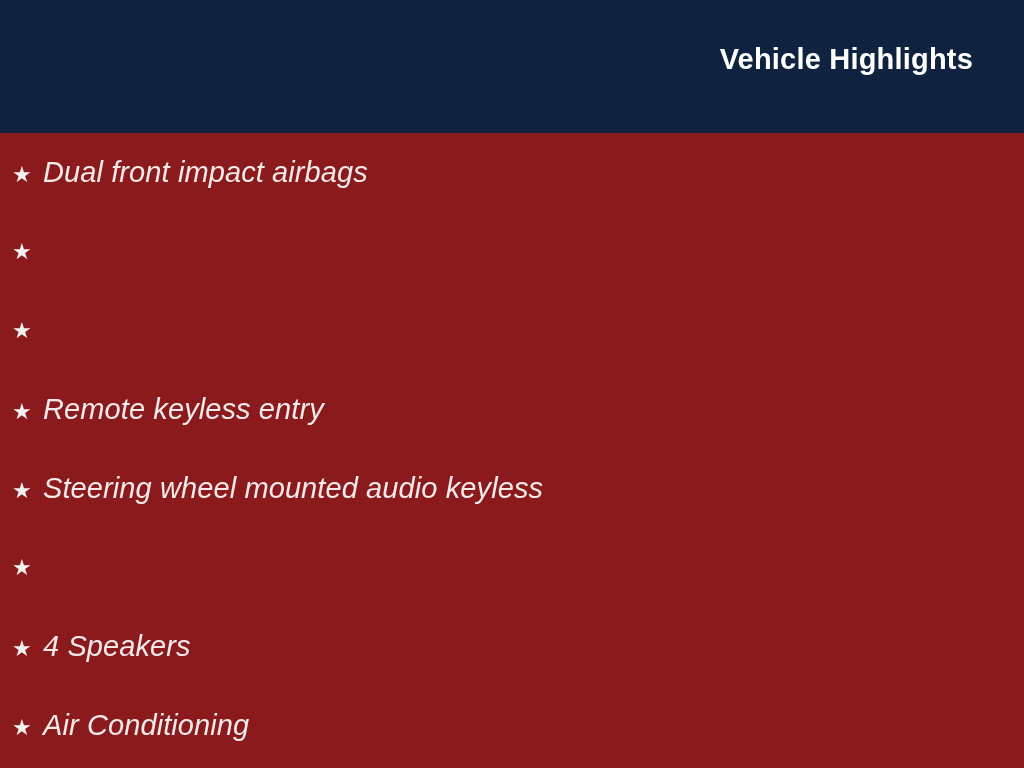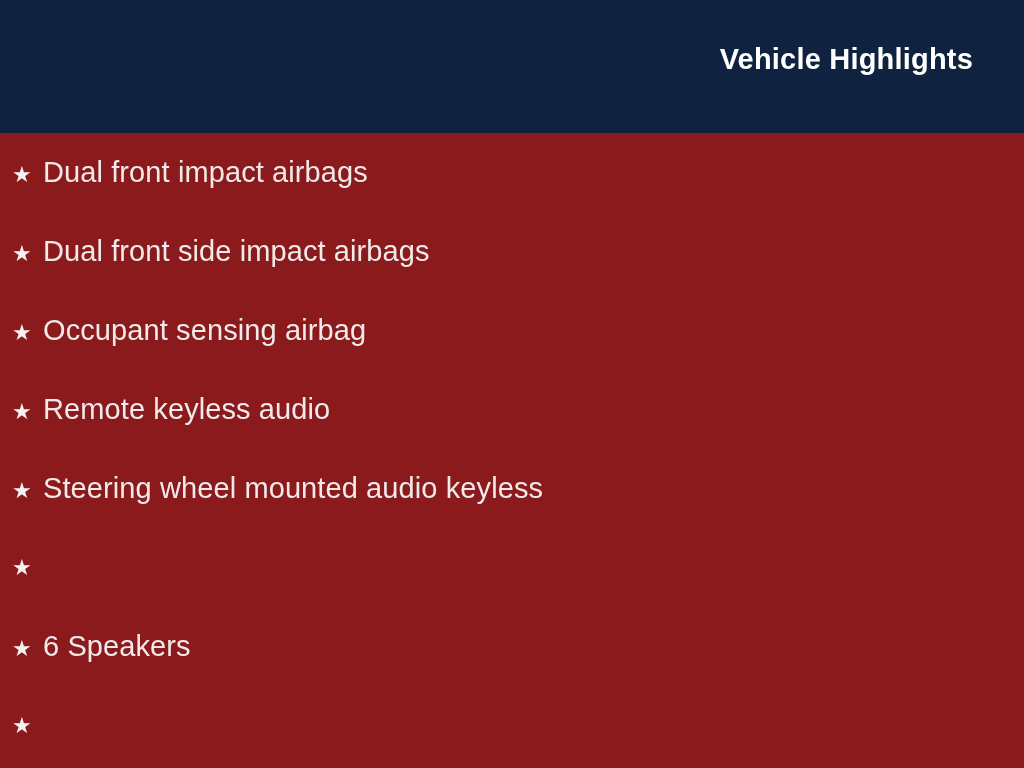--- a/index.html
+++ b/index.html
@@ -70,20 +70,21 @@
     text-align: left;
   }
   .highlight-label {
     color: #f2eaea;
     font-family: "Liberation Sans", sans-serif;
     font-size: 29px;
     font-weight: normal;
     line-height: 37px;
     letter-spacing: 0.1px;
     white-space: nowrap;
+    font-style: italic;
   }
 </style>
 </head>
 <body>
 
 <div id="slide">
 
   <div id="header">
     <div id="header-title">Vehicle Highlights</div>
   </div>
@@ -91,47 +92,46 @@
   <div id="body">
     <ul id="highlights-list">
 
       <li class="highlight-item">
         <span class="bullet-star">★</span>
         <span class="highlight-label">Dual front impact airbags</span>
       </li>
 
       <li class="highlight-item">
         <span class="bullet-star">★</span>
-        <span class="highlight-label">Dual front side impact airbags</span>
       </li>
 
       <li class="highlight-item">
         <span class="bullet-star">★</span>
-        <span class="highlight-label">Occupant sensing airbag</span>
       </li>
 
       <li class="highlight-item">
         <span class="bullet-star">★</span>
-        <span class="highlight-label">Remote keyless audio</span>
+        <span class="highlight-label">Remote keyless entry</span>
       </li>
 
       <li class="highlight-item">
         <span class="bullet-star">★</span>
         <span class="highlight-label">Steering wheel mounted audio keyless</span>
       </li>
 
       <li class="highlight-item">
         <span class="bullet-star">★</span>
       </li>
 
       <li class="highlight-item">
         <span class="bullet-star">★</span>
-        <span class="highlight-label">6 Speakers</span>
+        <span class="highlight-label">4 Speakers</span>
       </li>
 
       <li class="highlight-item">
         <span class="bullet-star">★</span>
+        <span class="highlight-label">Air Conditioning</span>
       </li>
 
     </ul>
   </div>
 
 </div>
 
 </body></html>

